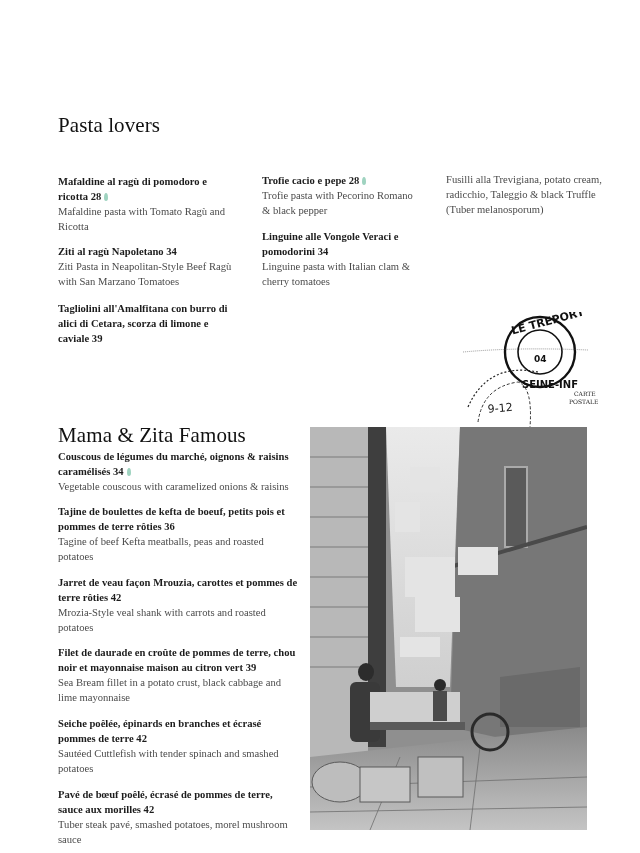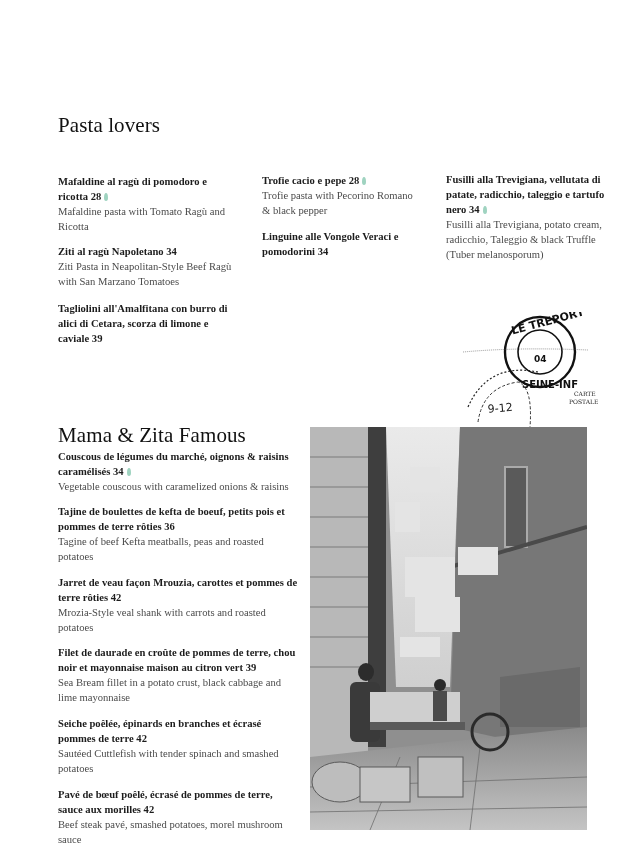--- a/index.html
+++ b/index.html
@@ -34,24 +34,24 @@
   <div class="name">Tagliolini all'Amalfitana con burro di alici di Cetara, scorza di limone e caviale 39</div>
 </div>
 
 <div class="item" style="left:262px; top:173px; width:160px;">
   <div class="name"><span>Trofie cacio e pepe 28</span><span class="leaf"></span></div>
   <div class="desc">Trofie pasta with Pecorino Romano &amp; black pepper</div>
 </div>
 
 <div class="item" style="left:262px; top:229px; width:160px;">
   <div class="name">Linguine alle Vongole Veraci e pomodorini 34</div>
+  <div class="desc">Linguine pasta with Italian clam &amp; cherry tomatoes</div>
 </div>
 
 <div class="item" style="left:446px; top:172px; width:170px;">
-  <div class="name"><span>Fusilli alla Trevigiana, vellutata di patate, radicchio, taleggio e tartufo nero 34</span><span class="leaf"></span></div>
   <div class="desc">Fusilli alla Trevigiana, potato cream, radicchio, Taleggio &amp; black Truffle (Tuber melanosporum)</div>
 </div>
 
 <div class="stamp">
   <svg width="145" height="118" viewBox="0 0 145 118">
     <path d="M10 95 Q30 50 80 60" stroke="#222" stroke-width="1.2" fill="none" stroke-dasharray="2 2"></path>
     <path d="M20 110 Q25 75 60 70 Q75 75 72 115" stroke="#333" stroke-width="1" fill="none" stroke-dasharray="3 2"></path>
     <circle cx="82" cy="40" r="35" stroke="#111" stroke-width="2.4" fill="none"></circle>
     <circle cx="82" cy="40" r="22" stroke="#111" stroke-width="1.6" fill="none"></circle>
     <text x="60" y="16" font-size="11" font-weight="bold" fill="#111" font-family="DejaVu Sans, sans-serif" transform="rotate(-15 82 40)">LE TREPORT</text>
@@ -86,21 +86,21 @@
   <div class="desc">Sea Bream fillet in a potato crust, black cabbage and lime mayonnaise</div>
 </div>
 
 <div class="item" style="left:58px; top:716px; width:240px;">
   <div class="name">Seiche poêlée, épinards en branches et écrasé pommes de terre 42</div>
   <div class="desc">Sautéed Cuttlefish with tender spinach and smashed potatoes</div>
 </div>
 
 <div class="item" style="left:58px; top:787px; width:240px;">
   <div class="name">Pavé de bœuf poêlé, écrasé de pommes de terre, sauce aux morilles 42</div>
-  <div class="desc">Beef steak pavé, smashed potatoes, morel mushroom sauce</div>
+  <div class="desc">Tuber steak pavé, smashed potatoes, morel mushroom sauce</div>
 </div>
 
 <div class="photo">
   <svg width="277" height="403" viewBox="0 0 277 403">
     <defs>
       <linearGradient id="sky" x1="0" y1="0" x2="0" y2="1">
         <stop offset="0" stop-color="#eaeaea"></stop>
           <stop offset="1" stop-color="#cfcfcf"></stop>
       </linearGradient>
       <linearGradient id="ground" x1="0" y1="0" x2="0" y2="1">

